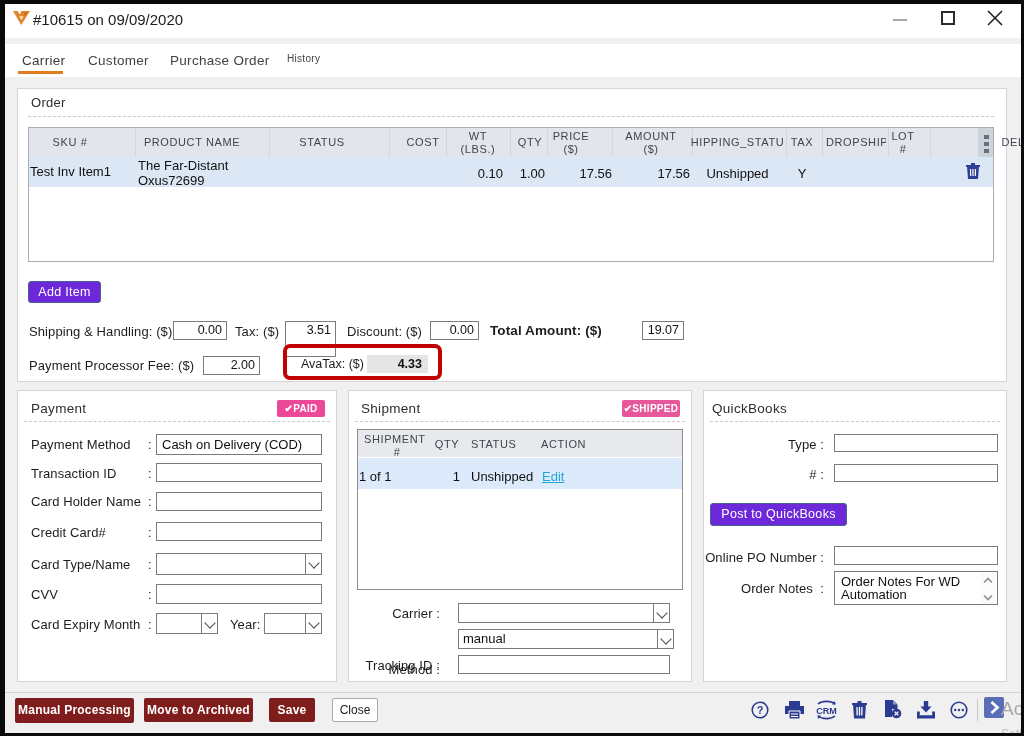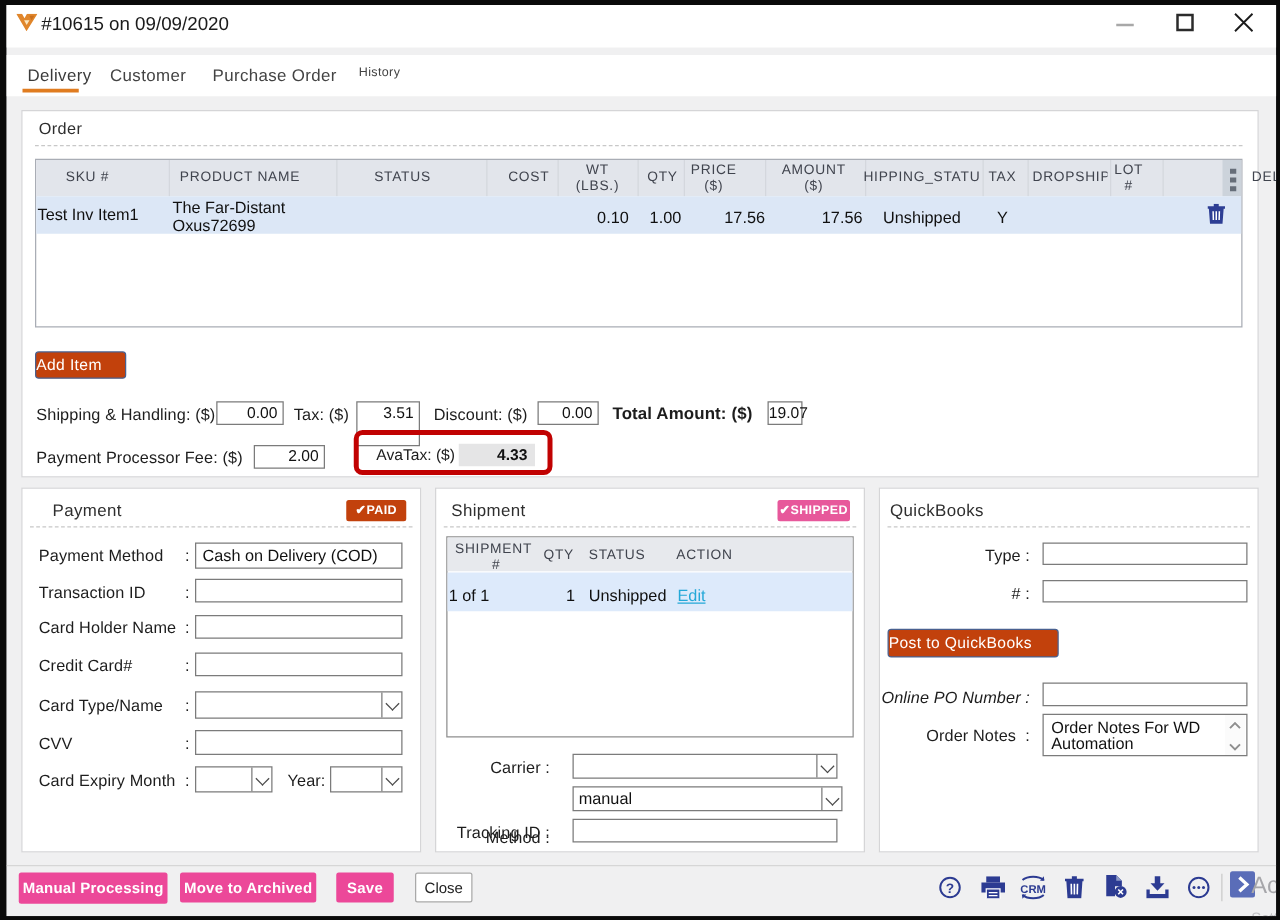--- a/index.html
+++ b/index.html
@@ -5,22 +5,22 @@
 * { margin:0; padding:0; box-sizing:border-box; }
 html,body { width:1024px; height:736px; }
 body { background:#0a0a0a; font-family:"Liberation Sans",sans-serif; position:relative; overflow:hidden; }
 .abs { position:absolute; }
 .lbl { position:absolute; font-size:13px; color:#1d1d1d; letter-spacing:0.1px; white-space:nowrap; }
 .inp { position:absolute; background:#fff; border:1px solid #7b7b7b; }
 .inp.num { font-size:12.5px; color:#111; text-align:right; padding-right:4px; line-height:17px; }
 .sel { position:absolute; background:#fff; border:1px solid #7b7b7b; }
 .sel .dd { position:absolute; right:0; top:0; bottom:0; width:16px; border-left:1px solid #7b7b7b; }
 .sel .dd:after { content:""; position:absolute; left:3.5px; top:5px; width:7px; height:7px; border-right:1.7px solid #4a4a4a; border-bottom:1.7px solid #4a4a4a; transform:rotate(45deg); }
-.navybtn { position:absolute; background:#ec4899; color:#fff; font-size:12px; font-weight:bold; text-align:center; border-radius:2px; letter-spacing:0.2px; }
-.steelbtn { position:absolute; background:#c2410c; border:1px solid #49608f; color:#fff; font-size:12.5px; border-radius:3px; letter-spacing:0.3px; }
+.navybtn { position:absolute; background:#7f1d1d; color:#fff; font-size:12px; font-weight:bold; text-align:center; border-radius:2px; letter-spacing:0.2px; }
+.steelbtn { position:absolute; background:#6d28d9; border:1px solid #49608f; color:#fff; font-size:12.5px; text-align:center; border-radius:3px; letter-spacing:0.3px; }
 .hcell { position:absolute; font-size:11px; color:#40444e; letter-spacing:0.6px; text-align:center; line-height:13px; }
 .dashed { position:absolute; border-top:1px dashed #c8c8c8; height:0; }
 .panel { position:absolute; background:#fff; border:1px solid #d5d5d7; }
 .badge { position:absolute; color:#fff; font-size:10px; font-weight:bold; text-align:center; border-radius:2px; letter-spacing:0.3px; }
 .rlabel { position:absolute; font-size:13px; color:#1d1d1d; letter-spacing:0.1px; text-align:right; white-space:nowrap; }
 </style>
 </head>
 <body>
 
 <div class="abs" style="left:5px;top:4px;width:1016px;height:729px;background:#f0f0f1;"></div>
@@ -32,21 +32,21 @@
   <path d="M10.5,1.5 L14.5,1.5 L12.2,5.2 Z" fill="#c96f1e"></path>
 </svg>
 <div class="abs" style="left:33px;top:11px;font-size:15px;color:#1b1b1b;">#10615 on 09/09/2020</div>
 <div class="abs" style="left:893px;top:19px;width:14px;height:2px;background:#a8a8a8;"></div>
 <div class="abs" style="left:941px;top:11px;width:14px;height:14px;border:2px solid #2b2b2b;"></div>
 <svg class="abs" style="left:987px;top:10px;" width="16" height="16" viewBox="0 0 16 16">
   <path d="M1,1 L15,15 M15,1 L1,15" stroke="#1c1c1c" stroke-width="1.5"></path>
 </svg>
 
 <div class="abs" style="left:5px;top:44px;width:1016px;height:33px;background:#ffffff;"></div>
-<div class="abs" style="left:22px;top:53px;font-size:13.5px;color:#3a3a3a;letter-spacing:0.3px;">Delivery</div>
+<div class="abs" style="left:22px;top:53px;font-size:13.5px;color:#3a3a3a;letter-spacing:0.3px;">Carrier</div>
 <div class="abs" style="left:88px;top:53px;font-size:13.5px;color:#434343;letter-spacing:0.3px;">Customer</div>
 <div class="abs" style="left:170px;top:53px;font-size:13.5px;color:#434343;letter-spacing:0.3px;">Purchase Order</div>
 <div class="abs" style="left:287px;top:53px;font-size:10px;color:#434343;letter-spacing:0.3px;">History</div>
 <div class="abs" style="left:18px;top:71px;width:45px;height:3px;background:#e07c20;"></div>
 
 <div class="panel" style="left:17px;top:88px;width:990px;height:294px;"></div>
 <div class="abs" style="left:31px;top:95px;font-size:13px;color:#2e2e2e;letter-spacing:0.3px;">Order</div>
 <div class="dashed" style="left:28px;top:116px;width:966px;"></div>
 
 <div class="abs" style="left:28px;top:127px;width:966px;height:135px;background:#fff;border:1px solid #a9adb5;"></div>
@@ -103,31 +103,31 @@
 
 <div class="steelbtn" style="left:28px;top:281px;width:73px;height:22px;line-height:20px;">Add Item</div>
 
 <div class="lbl" style="left:29px;top:324px;">Shipping &amp; Handling: ($)</div>
 <div class="inp num" style="left:173px;top:321px;width:54px;height:19px;">0.00</div>
 <div class="lbl" style="left:235px;top:324px;">Tax: ($)</div>
 <div class="inp num" style="left:285px;top:321px;width:51px;height:36px;">3.51</div>
 <div class="lbl" style="left:347px;top:324px;">Discount: ($)</div>
 <div class="inp num" style="left:430px;top:321px;width:49px;height:19px;">0.00</div>
 <div class="lbl" style="left:490px;top:323px;font-weight:bold;font-size:13.5px;">Total Amount: ($)</div>
-<div class="inp num" style="left:614px;top:321px;width:28px;height:19px;text-align:right;">19.07</div>
+<div class="inp num" style="left:642px;top:321px;width:42px;height:19px;text-align:right;">19.07</div>
 
 <div class="lbl" style="left:29px;top:358px;">Payment Processor Fee: ($)</div>
 <div class="inp num" style="left:203px;top:356px;width:57px;height:19px;">2.00</div>
 <div class="abs" style="left:283px;top:344px;width:159px;height:36px;border:4px solid #c10202;border-radius:7px;"></div>
 <div class="abs" style="left:301px;top:357px;font-size:12.5px;color:#1d1d1d;">AvaTax: ($)</div>
 <div class="abs" style="left:367px;top:355px;width:61px;height:18px;background:#e5e5e6;font-size:12.5px;font-weight:bold;color:#111;text-align:right;padding-right:6px;line-height:18px;">4.33</div>
 
 <div class="panel" style="left:17px;top:390px;width:320px;height:292px;"></div>
-<div class="abs" style="left:42px;top:401px;font-size:13.5px;color:#2e2e2e;letter-spacing:0.3px;text-align:right;">Payment</div>
-<div class="badge" style="left:277px;top:400px;width:48px;height:17px;line-height:17px;background:#c2410c;">✔PAID</div>
+<div class="abs" style="left:31px;top:401px;font-size:13.5px;color:#2e2e2e;letter-spacing:0.3px;text-align:right;">Payment</div>
+<div class="badge" style="left:277px;top:400px;width:48px;height:17px;line-height:17px;background:#ec4899;">✔PAID</div>
 <div class="dashed" style="left:24px;top:421px;width:306px;"></div>
 
 <div class="lbl" style="left:31px;top:437px;">Payment Method</div>
 <div class="lbl" style="left:148px;top:437px;">:</div>
 <div class="inp" style="left:156px;top:434px;width:166px;height:21px;font-size:13px;line-height:19px;padding-left:5px;color:#111;">Cash on Delivery (COD)</div>
 
 <div class="lbl" style="left:31px;top:466px;">Transaction ID</div>
 <div class="lbl" style="left:148px;top:466px;">:</div>
 <div class="inp" style="left:156px;top:463px;width:166px;height:19px;"></div>
 
@@ -187,21 +187,21 @@
 
 <div class="panel" style="left:703px;top:390px;width:304px;height:292px;"></div>
 <div class="abs" style="left:712px;top:401px;font-size:13.5px;color:#2e2e2e;letter-spacing:0.3px;">QuickBooks</div>
 <div class="dashed" style="left:710px;top:421px;width:290px;"></div>
 
 <div class="rlabel" style="left:660px;top:437px;width:164px;">Type :</div>
 <div class="inp" style="left:834px;top:434px;width:164px;height:18px;"></div>
 <div class="rlabel" style="left:660px;top:467px;width:164px;">#&nbsp;:</div>
 <div class="inp" style="left:834px;top:464px;width:164px;height:18px;"></div>
 <div class="steelbtn" style="left:710px;top:503px;width:137px;height:23px;line-height:21px;">Post to QuickBooks</div>
-<div class="rlabel" style="left:660px;top:550px;width:164px;font-style:italic;">Online PO Number :</div>
+<div class="rlabel" style="left:660px;top:550px;width:164px;">Online PO Number :</div>
 <div class="inp" style="left:834px;top:546px;width:164px;height:19px;"></div>
 <div class="rlabel" style="left:660px;top:581px;width:164px;">Order Notes&nbsp;&nbsp;:</div>
 <div class="inp" style="left:834px;top:571px;width:164px;height:34px;font-size:13px;line-height:13px;padding:3px 0 0 6px;color:#111;">Order Notes For WD<br>Automation</div>
 <div class="abs" style="left:980px;top:572px;width:16px;height:32px;background:#fbfbfb;"></div>
 <svg class="abs" style="left:983px;top:577px;" width="10" height="7" viewBox="0 0 10 7">
     <path d="M1,5.5 L5,1.5 L9,5.5" fill="none" stroke="#8f8f8f" stroke-width="1.6"></path>
   </svg>
 <svg class="abs" style="left:983px;top:594px;" width="10" height="7" viewBox="0 0 10 7">
     <path d="M1,1.5 L5,5.5 L9,1.5" fill="none" stroke="#8f8f8f" stroke-width="1.6"></path>
   </svg>

